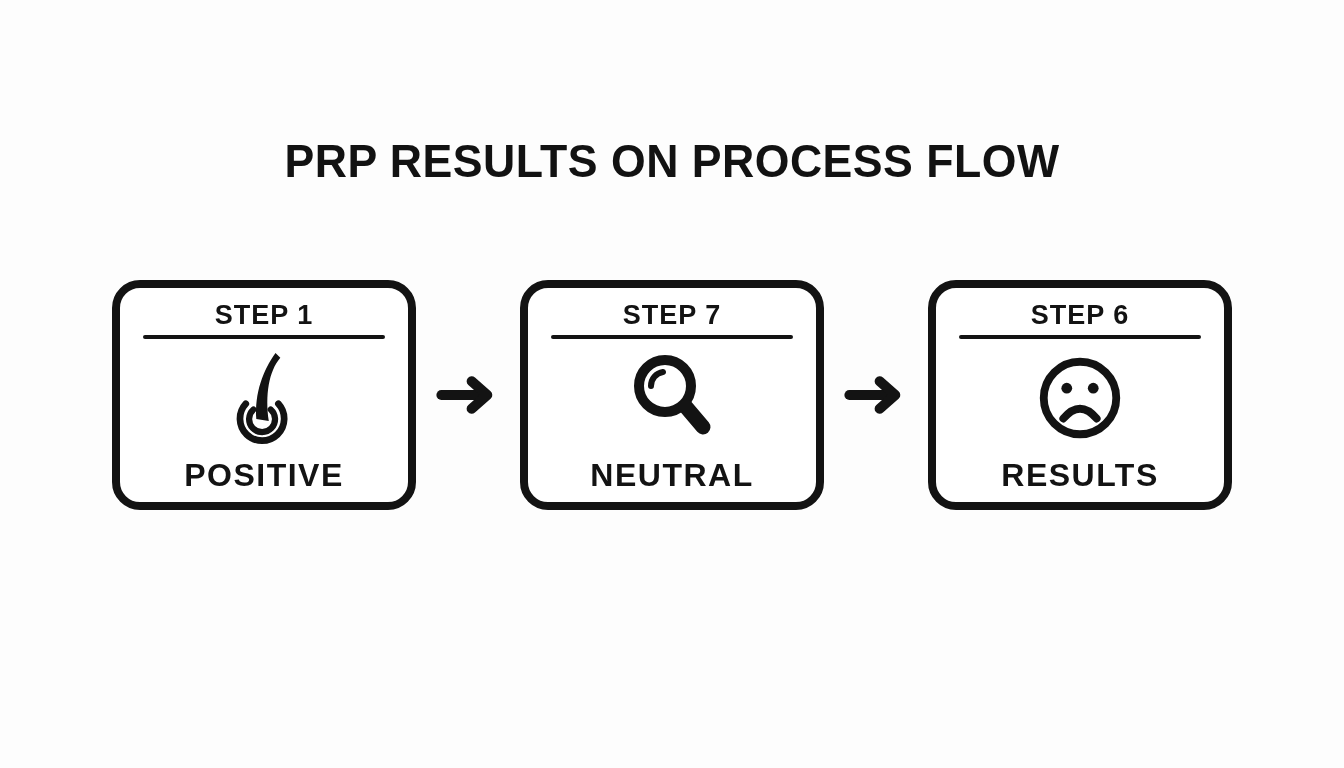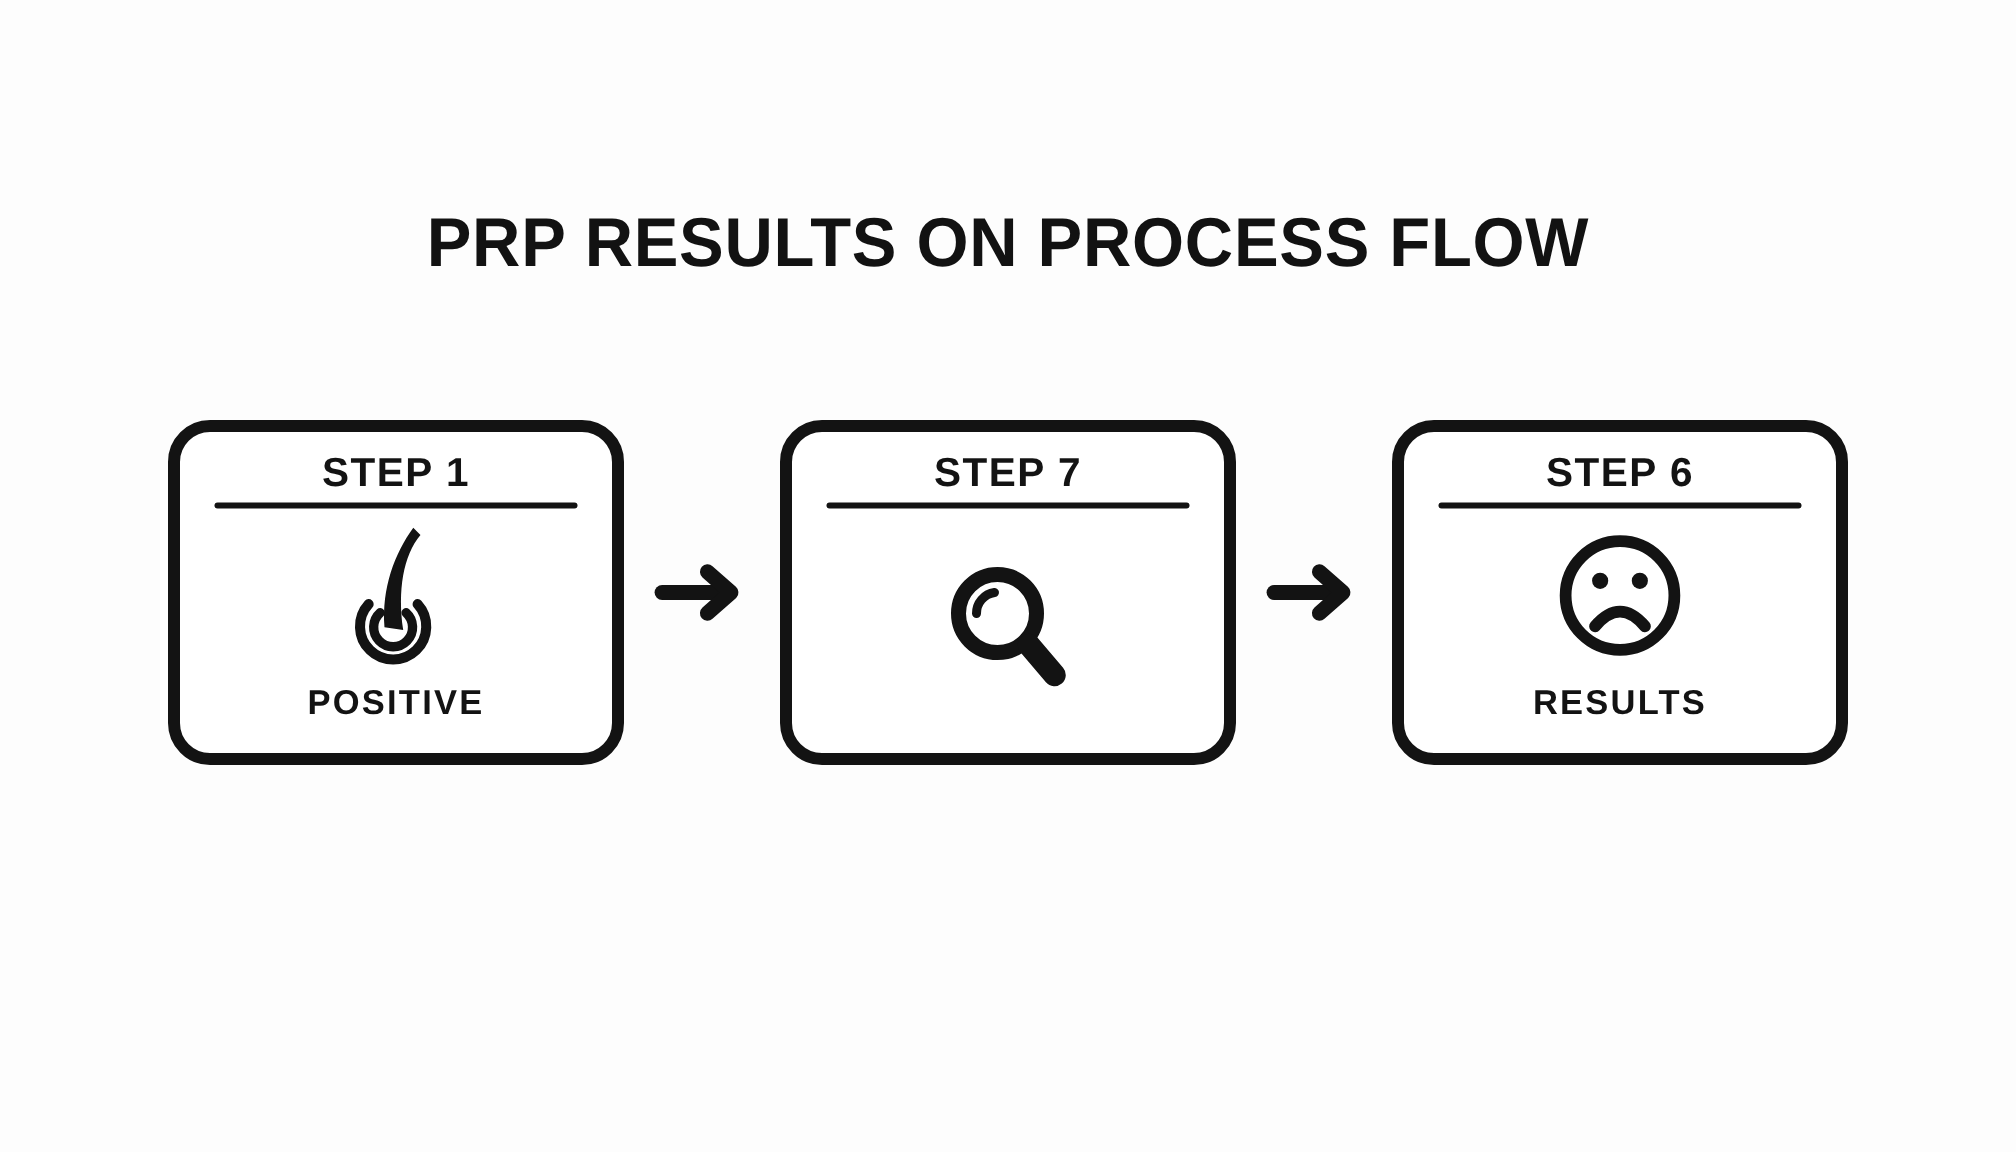--- a/index.html
+++ b/index.html
@@ -59,22 +59,22 @@
   .step-icon {
     flex: 1;
     display: flex;
     align-items: center;
     justify-content: center;
   }
   .step-icon svg {
     display: block;
   }
   .step-label {
-    margin-bottom: 20px;
-    font-size: 23px;
+    margin-bottom: 8px;
+    font-size: 32px;
     font-weight: 800;
     letter-spacing: 1.5px;
     color: #131313;
   }
   .connector {
     margin: 0 19px;
     display: flex;
     align-items: center;
   }
   .stroke-ink { stroke: #131313; fill: none; }
@@ -112,20 +112,21 @@
     <div class="step-card">
       <div class="step-header">STEP 7</div>
       <div class="step-underline"></div>
       <div class="step-icon">
         <svg width="100" height="100" viewBox="0 0 100 100">
           <circle class="stroke-ink" cx="43" cy="38" r="26" stroke-width="10"></circle>
           <line class="stroke-ink" x1="64" y1="59" x2="81" y2="79" stroke-width="15" stroke-linecap="round"></line>
           <path class="stroke-ink" d="M29 38 A14 14 0 0 1 41 24" stroke-width="6" stroke-linecap="round"></path>
         </svg>
       </div>
+      <div class="step-label">NEUTRAL</div>
     </div>
 
     <div class="connector">
       <svg width="66" height="48" viewBox="0 0 72 48">
         <line class="stroke-ink" x1="7" y1="24" x2="50" y2="24" stroke-width="11" stroke-linecap="round"></line>
         <path class="stroke-ink" d="M40 9 L57 24 L40 39" stroke-width="11" stroke-linecap="round" stroke-linejoin="round"></path>
       </svg>
     </div>
 
     <div class="step-card">

